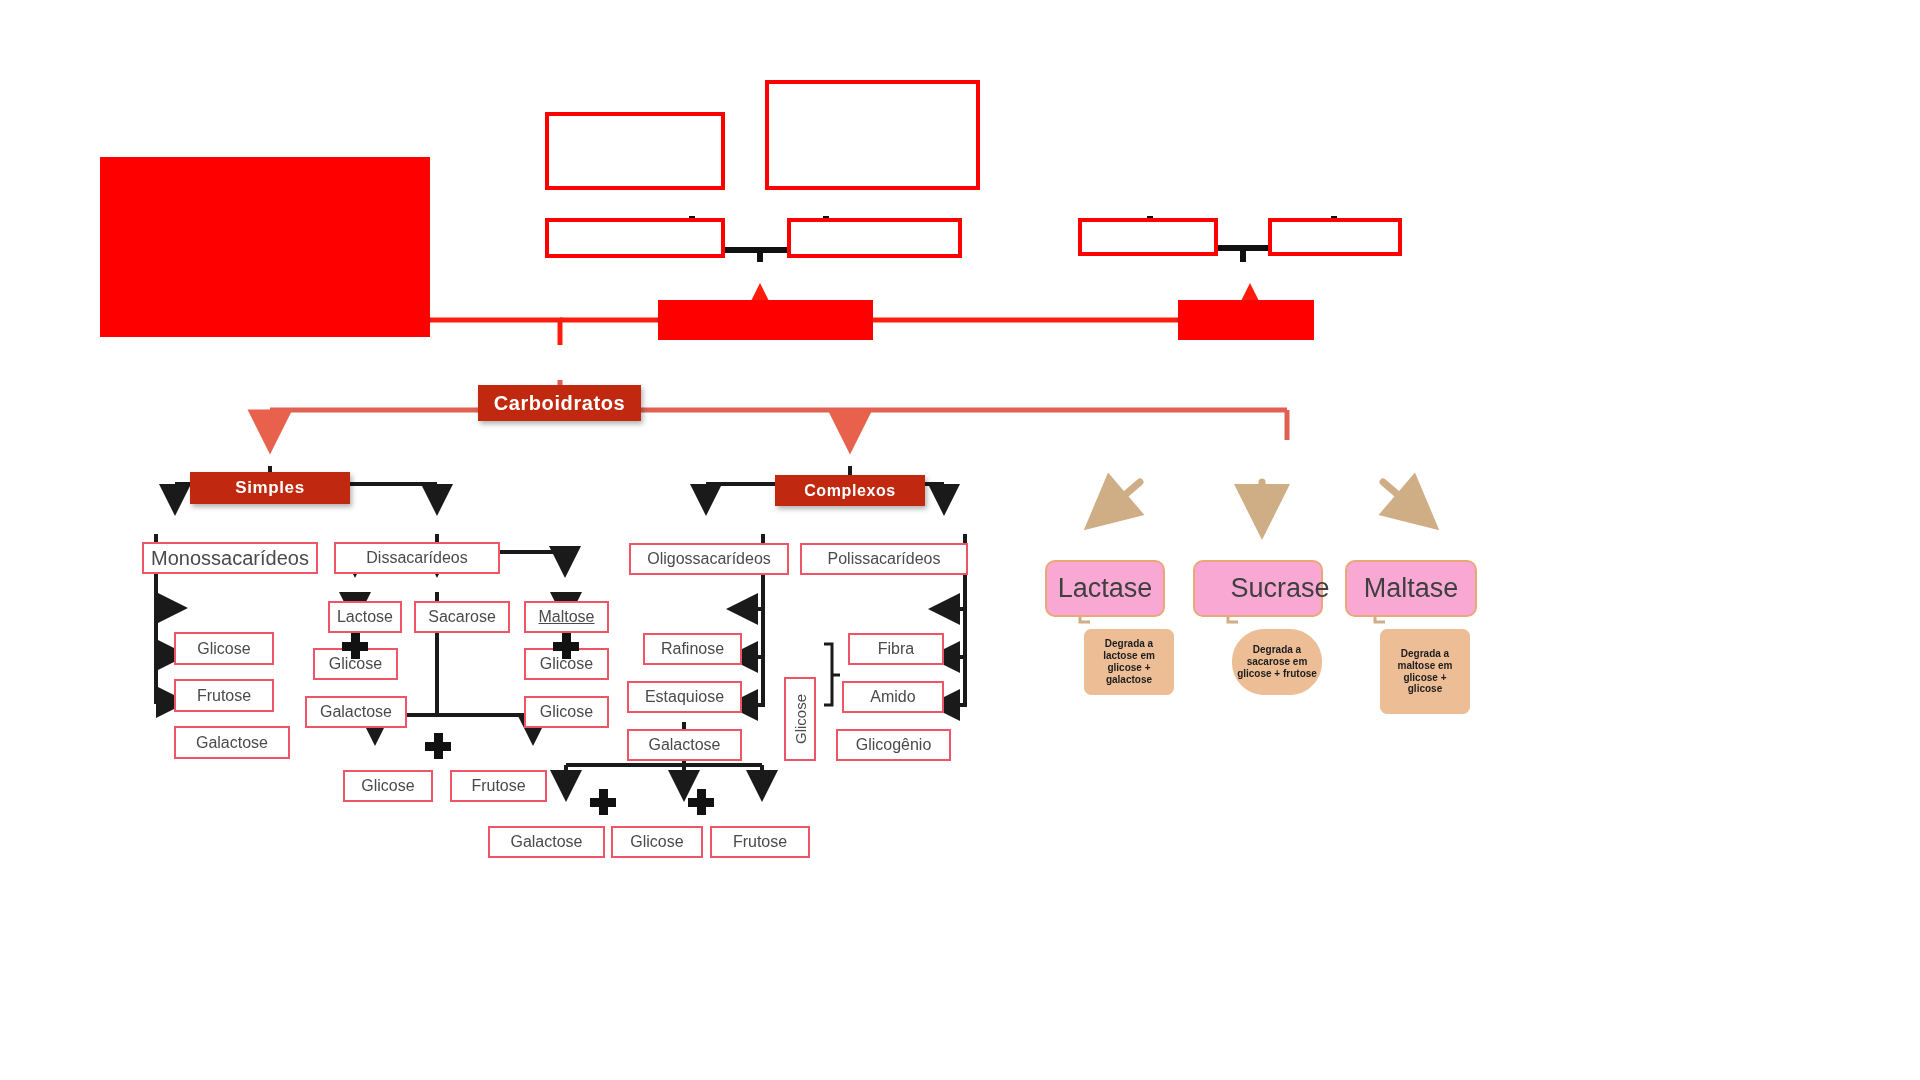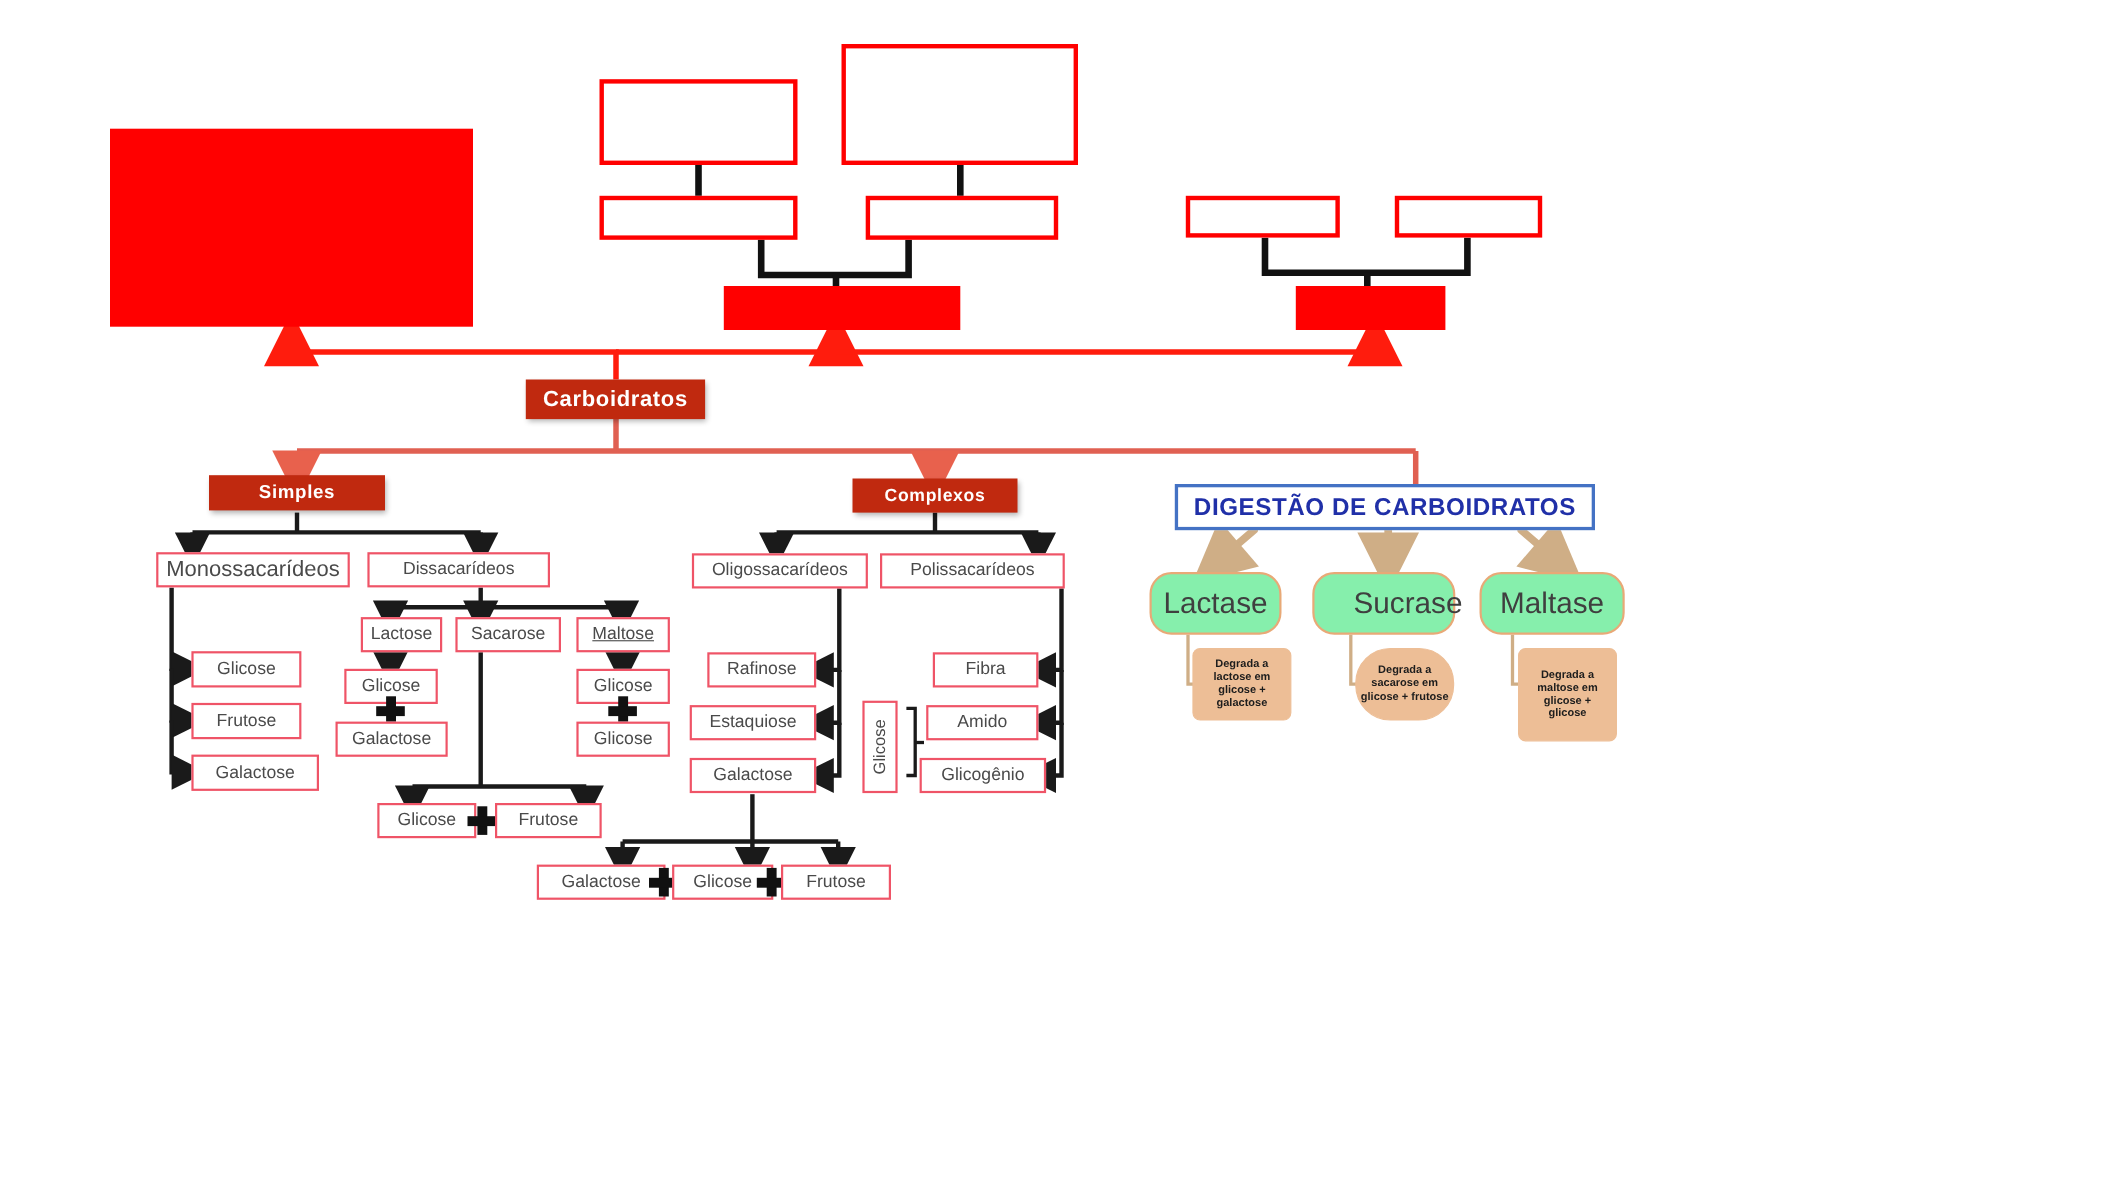--- a/index.html
+++ b/index.html
@@ -7,21 +7,21 @@
     width:1920px;height:1080px;
     background:#ffffff;
     font-family:"Liberation Sans", sans-serif;
     position:relative;
     overflow:hidden;
   }
   #stage{position:absolute;left:0;top:0;width:1920px;height:1080px;}
   #wires{position:absolute;left:0;top:0;width:1920px;height:1080px;pointer-events:none;}
 
   
-  .n{position:absolute;box-sizing:border-box;display:flex;align-items:center;justify-content:center;text-align:center;}
+  .n{position:absolute;box-sizing:border-box;display:flex;align-items:center;justify-content:center;text-align:center;margin-top:40px;}
 
   
   .blank-outline{border:4px solid #ff0000;background:#ffffff;}
   .blank-filled{background:#ff0000;border:0;}
 
   
   .chip{
     background:#c0290f;color:#ffffff;
     font-weight:bold;letter-spacing:.6px;
     box-shadow:2px 3px 5px rgba(0,0,0,.30);
@@ -33,21 +33,21 @@
     border:2.5px solid #ef5467;
     color:#4a4a4a;
   }
 
   
   .dig-title{
     background:#ffffff;border:3px solid #4472c4;
     color:#2030a8;font-weight:bold;letter-spacing:.5px;
   }
   .enzyme{
-    background:#86efac;border:2.5px solid #e8a977;border-radius:20px;
+    background:#f9a8d4;border:2.5px solid #e8a977;border-radius:10px;
     color:#3f3f3f;
   }
   .enzyme-desc{
     background:#edbe96;border:1px solid #edbe96;border-radius:7px;
     color:#1d1d1d;font-weight:bold;line-height:1.18;
     padding:3px 4px;
   }
 
   
   .plus{position:absolute;width:26px;height:26px;}
@@ -243,21 +243,20 @@
   <div class="n pinkbox" style="left:611px;top:786px;width:92px;height:32px;font-size:16px;">Glicose</div>
   <div class="plus" style="left:688px;top:789px;"></div>
   <div class="n pinkbox" style="left:710px;top:786px;width:100px;height:32px;font-size:16px;">Frutose</div>
 
   <div class="n pinkbox" style="left:848px;top:593px;width:96px;height:32px;font-size:16px;">Fibra</div>
   <div class="n pinkbox" style="left:842px;top:641px;width:102px;height:32px;font-size:16px;">Amido</div>
   <div class="n pinkbox" style="left:836px;top:689px;width:115px;height:32px;font-size:16px;">Glicogênio</div>
 
   <div class="n pinkbox vert" style="left:784px;top:637px;width:32px;height:84px;font-size:15px;">Glicose</div>
 
-  <div class="n dig-title" style="left:1068px;top:440px;width:382px;height:42px;font-size:22px;">DIGESTÃO DE CARBOIDRATOS</div>
 
   <div class="n enzyme" style="left:1045px;top:520px;width:120px;height:57px;font-size:27px;">Lactase</div>
   <div class="n enzyme" style="left:1193px;top:520px;width:130px;height:57px;font-size:27px;padding-left:44px;">Sucrase</div>
   <div class="n enzyme" style="left:1345px;top:520px;width:132px;height:57px;font-size:27px;">Maltase</div>
 
   <div class="n enzyme-desc" style="left:1084px;top:589px;width:90px;height:66px;font-size:10px;">Degrada a lactose em glicose + galactose</div>
   <div class="n enzyme-desc" style="left:1232px;top:589px;width:90px;height:66px;font-size:10px;border-radius:32px;">Degrada a sacarose em glicose + frutose</div>
   <div class="n enzyme-desc" style="left:1380px;top:589px;width:90px;height:85px;font-size:10px;">Degrada a maltose em glicose + glicose</div>
 
 </div>

